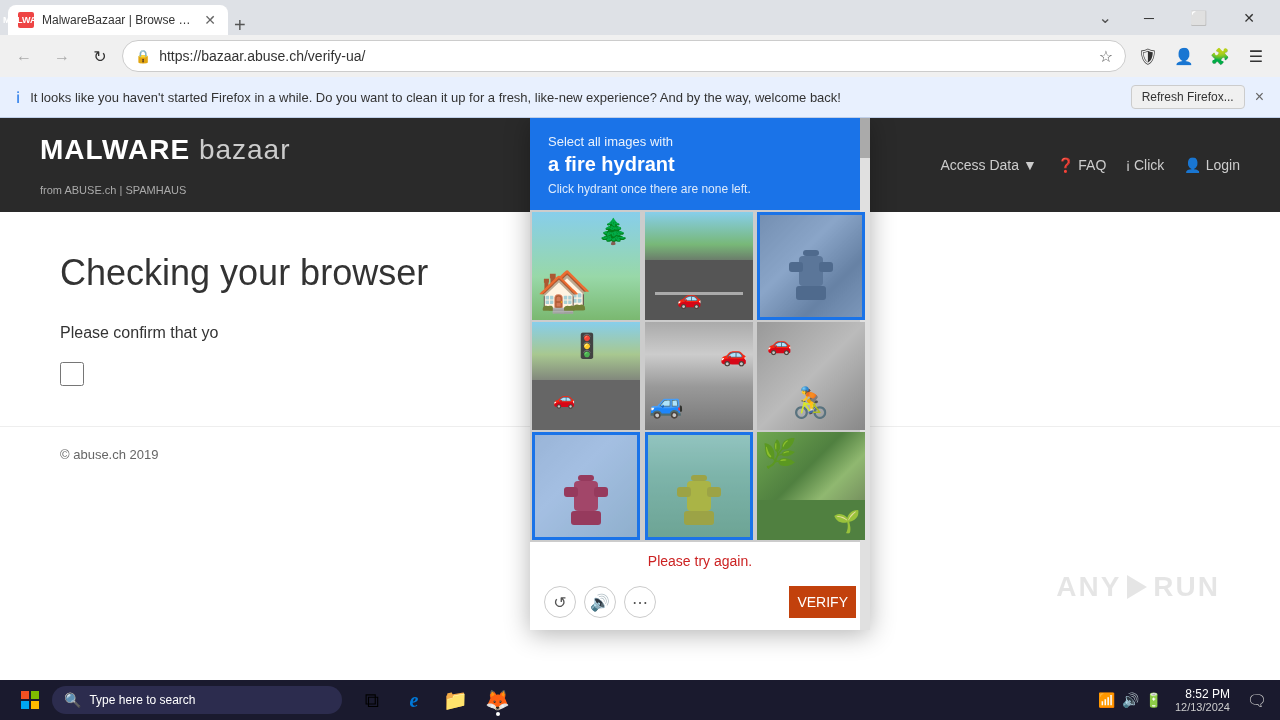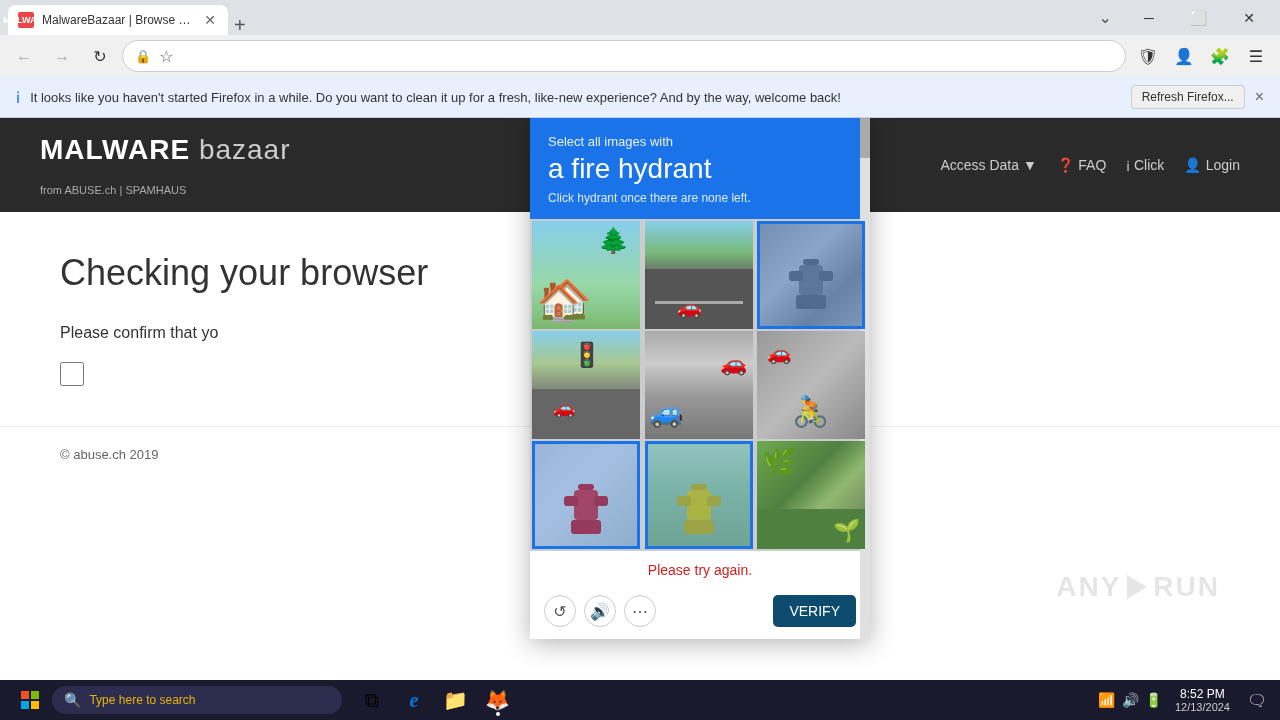--- a/index.html
+++ b/index.html
@@ -294,22 +294,22 @@
       color: #fff;
     }
 
     .captcha-instruction-small {
       font-size: 13px;
       opacity: 0.9;
       margin-bottom: 4px;
     }
 
     .captcha-instruction-large {
-      font-size: 28px;
-      font-weight: normal;
+      font-size: 20px;
+      font-weight: bold;
       margin-bottom: 6px;
     }
 
     .captcha-instruction-sub {
       font-size: 12px;
       opacity: 0.85;
     }
 
     .captcha-scrollbar-track {
       position: absolute;
@@ -401,25 +401,25 @@
       background: none;
       border: 1px solid #ccc;
       cursor: pointer;
       display: flex; align-items: center; justify-content: center;
       font-size: 16px;
       color: #555;
     }
 
     .captcha-verify-btn {
       margin-left: auto;
-      background: #0c4a6e;
+      background: #c2410c;
       color: #fff;
       border: none;
-      border-radius: 5px;
-      padding: 8px 16px;
+      border-radius: 0;
+      padding: 8px 8px;
       font-size: 14px;
       cursor: pointer;
       font-weight: 500;
     }
 
     .page-footer {
       padding: 20px 60px;
       font-size: 13px;
       color: #666;
       border-top: 1px solid #eee;
@@ -461,21 +461,21 @@
       cursor: pointer;
     }
 
     .taskbar-search-icon {
       color: #aaa;
       font-size: 14px;
     }
 
     .taskbar-search-text {
       font-size: 12px;
-      color: #eab308;
+      color: #ffffff;
     }
 
     .taskbar-apps {
       display: flex;
       align-items: center;
       gap: 2px;
       margin-left: 10px;
     }
 
     .taskbar-app {
@@ -517,21 +517,21 @@
       gap: 6px;
     }
 
     .taskbar-sys-icon {
       font-size: 14px;
       color: #ccc;
       cursor: pointer;
     }
 
     .taskbar-time {
-      text-align: center;
+      text-align: right;
       cursor: pointer;
       padding: 0 4px;
     }
 
     .taskbar-time-main {
       font-size: 12px;
       color: #fff;
     }
 
     .taskbar-time-date {
@@ -651,20 +651,21 @@
       <button class="win-btn close">✕</button>
     </div>
   </div>
 
   <div class="browser-navbar">
     <button class="nav-btn disabled">←</button>
     <button class="nav-btn disabled">→</button>
     <button class="nav-btn">↻</button>
     <div class="address-bar">
       <span class="lock-icon">🔒</span>
+      <input class="address-input" type="text" value="https://bazaar.abuse.ch/verify-ua/" style="">
       <span class="star-icon">☆</span>
     </div>
     <div class="toolbar-icons">
       <button class="toolbar-icon-btn">🛡</button>
       <button class="toolbar-icon-btn">👤</button>
       <button class="toolbar-icon-btn">🧩</button>
       <button class="toolbar-icon-btn">☰</button>
     </div>
   </div>
 

